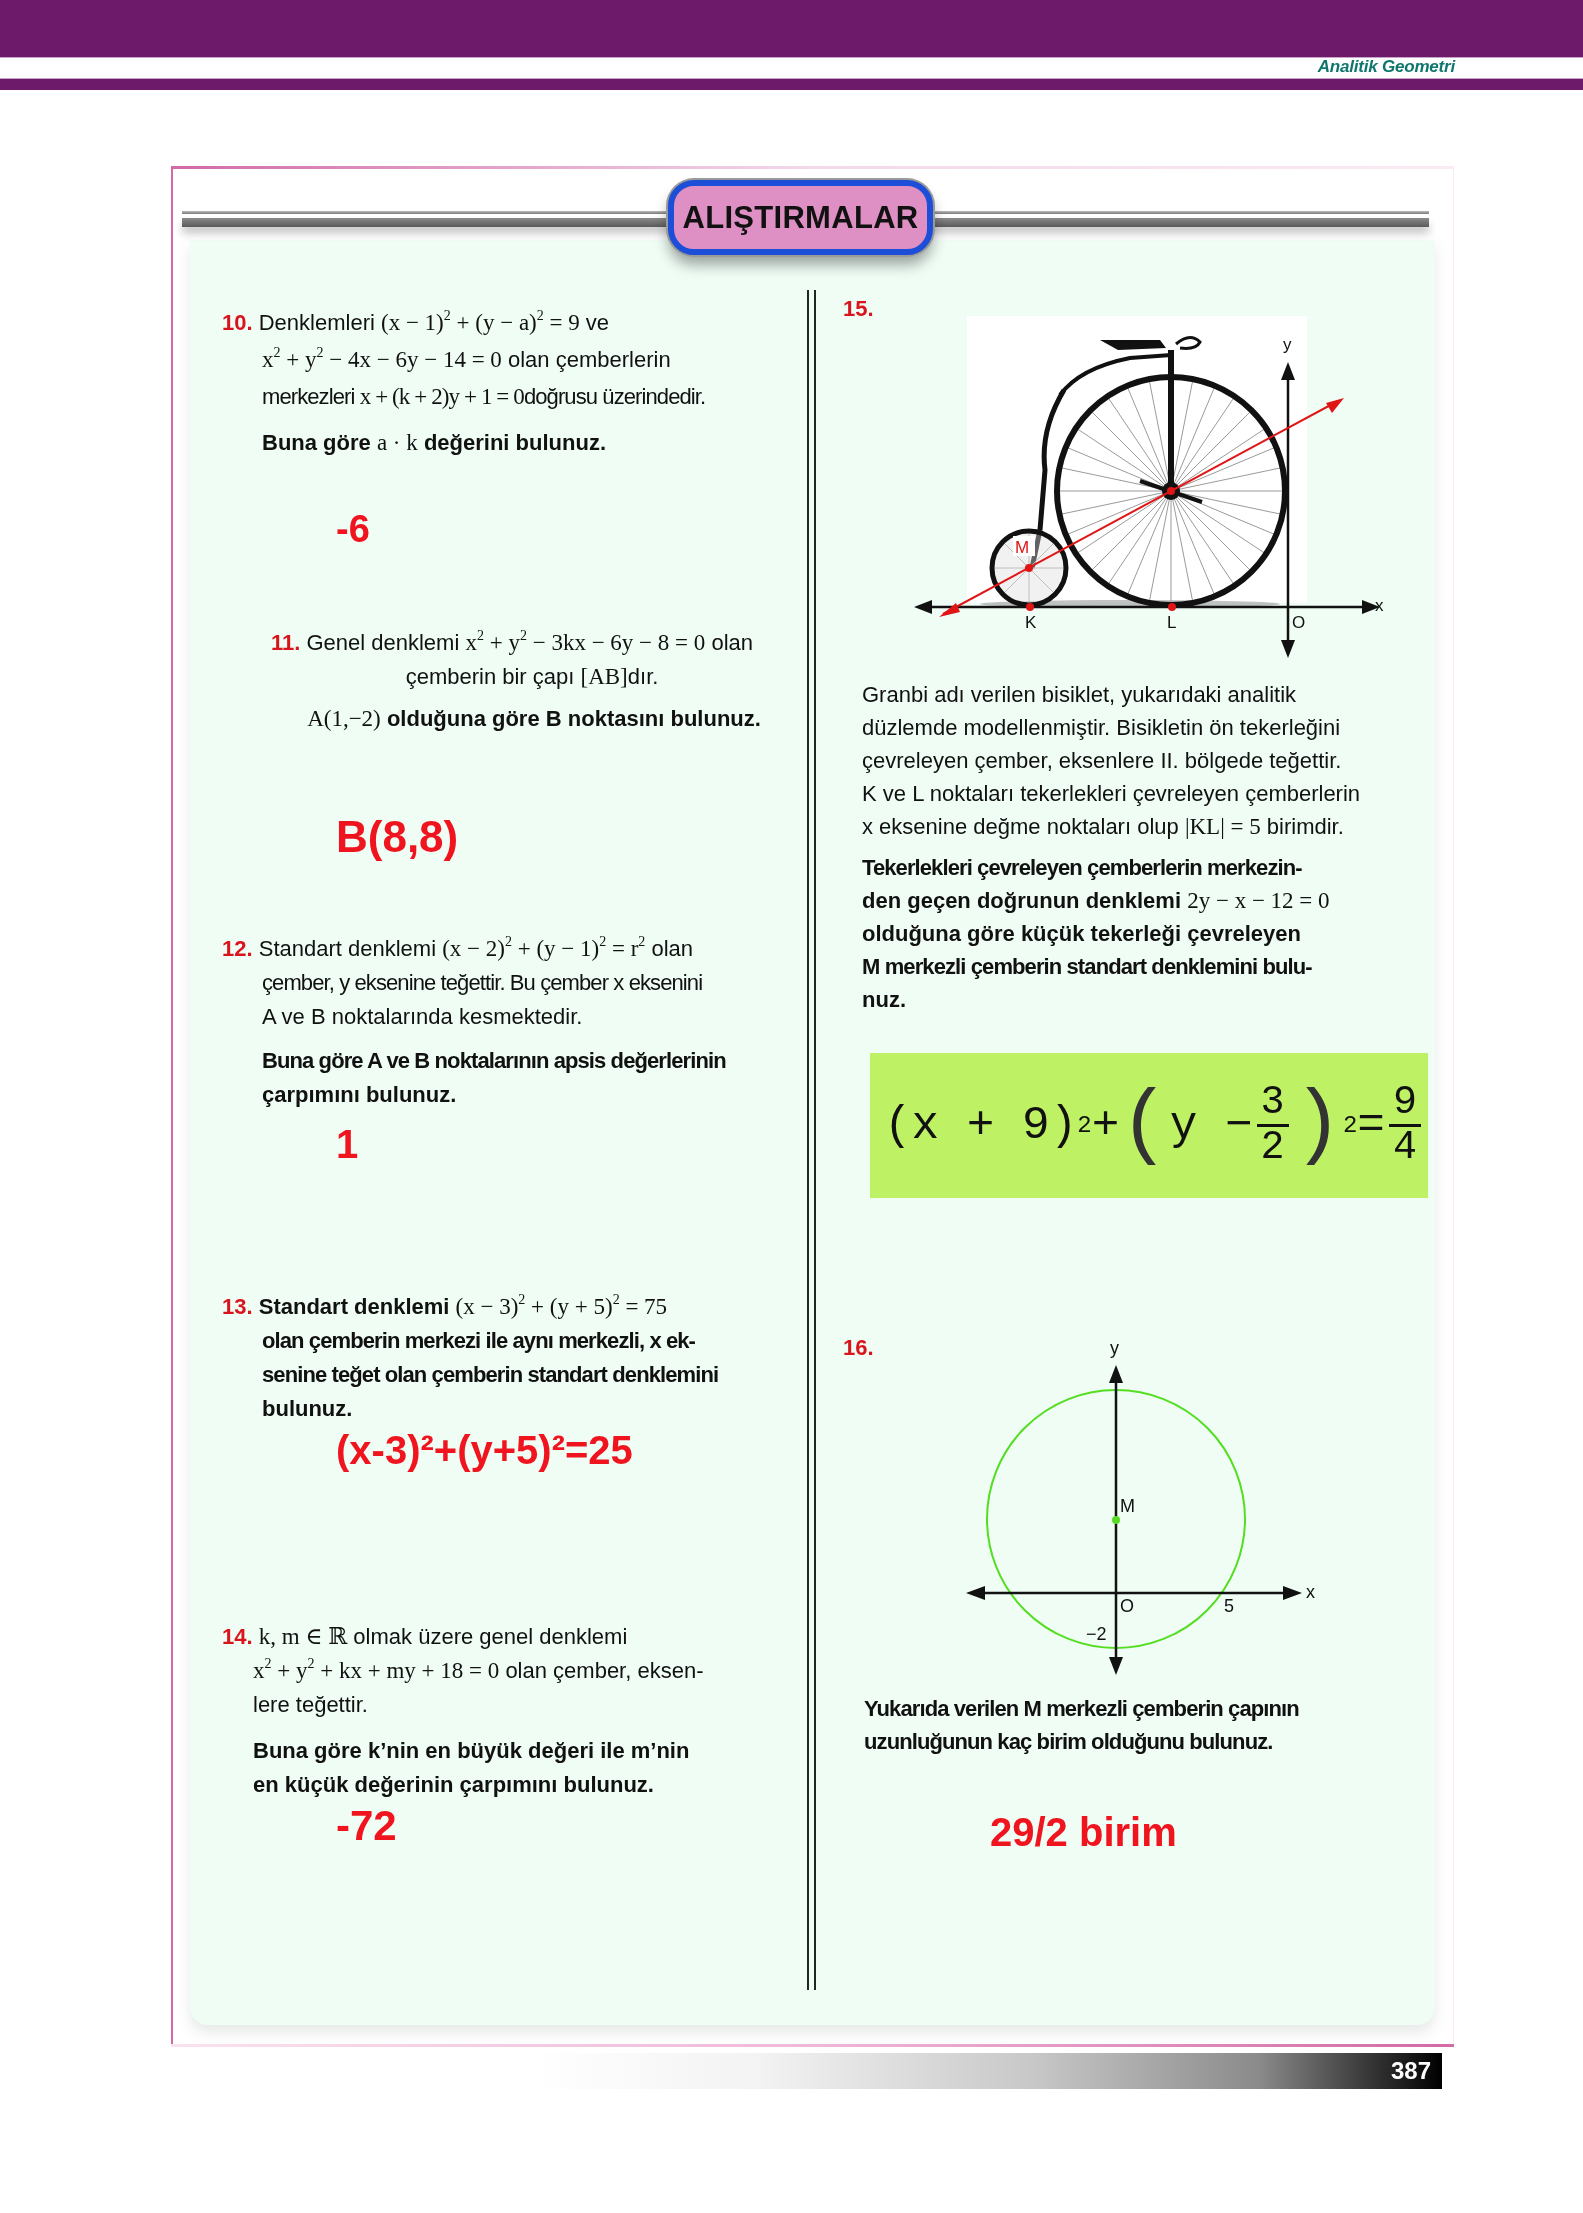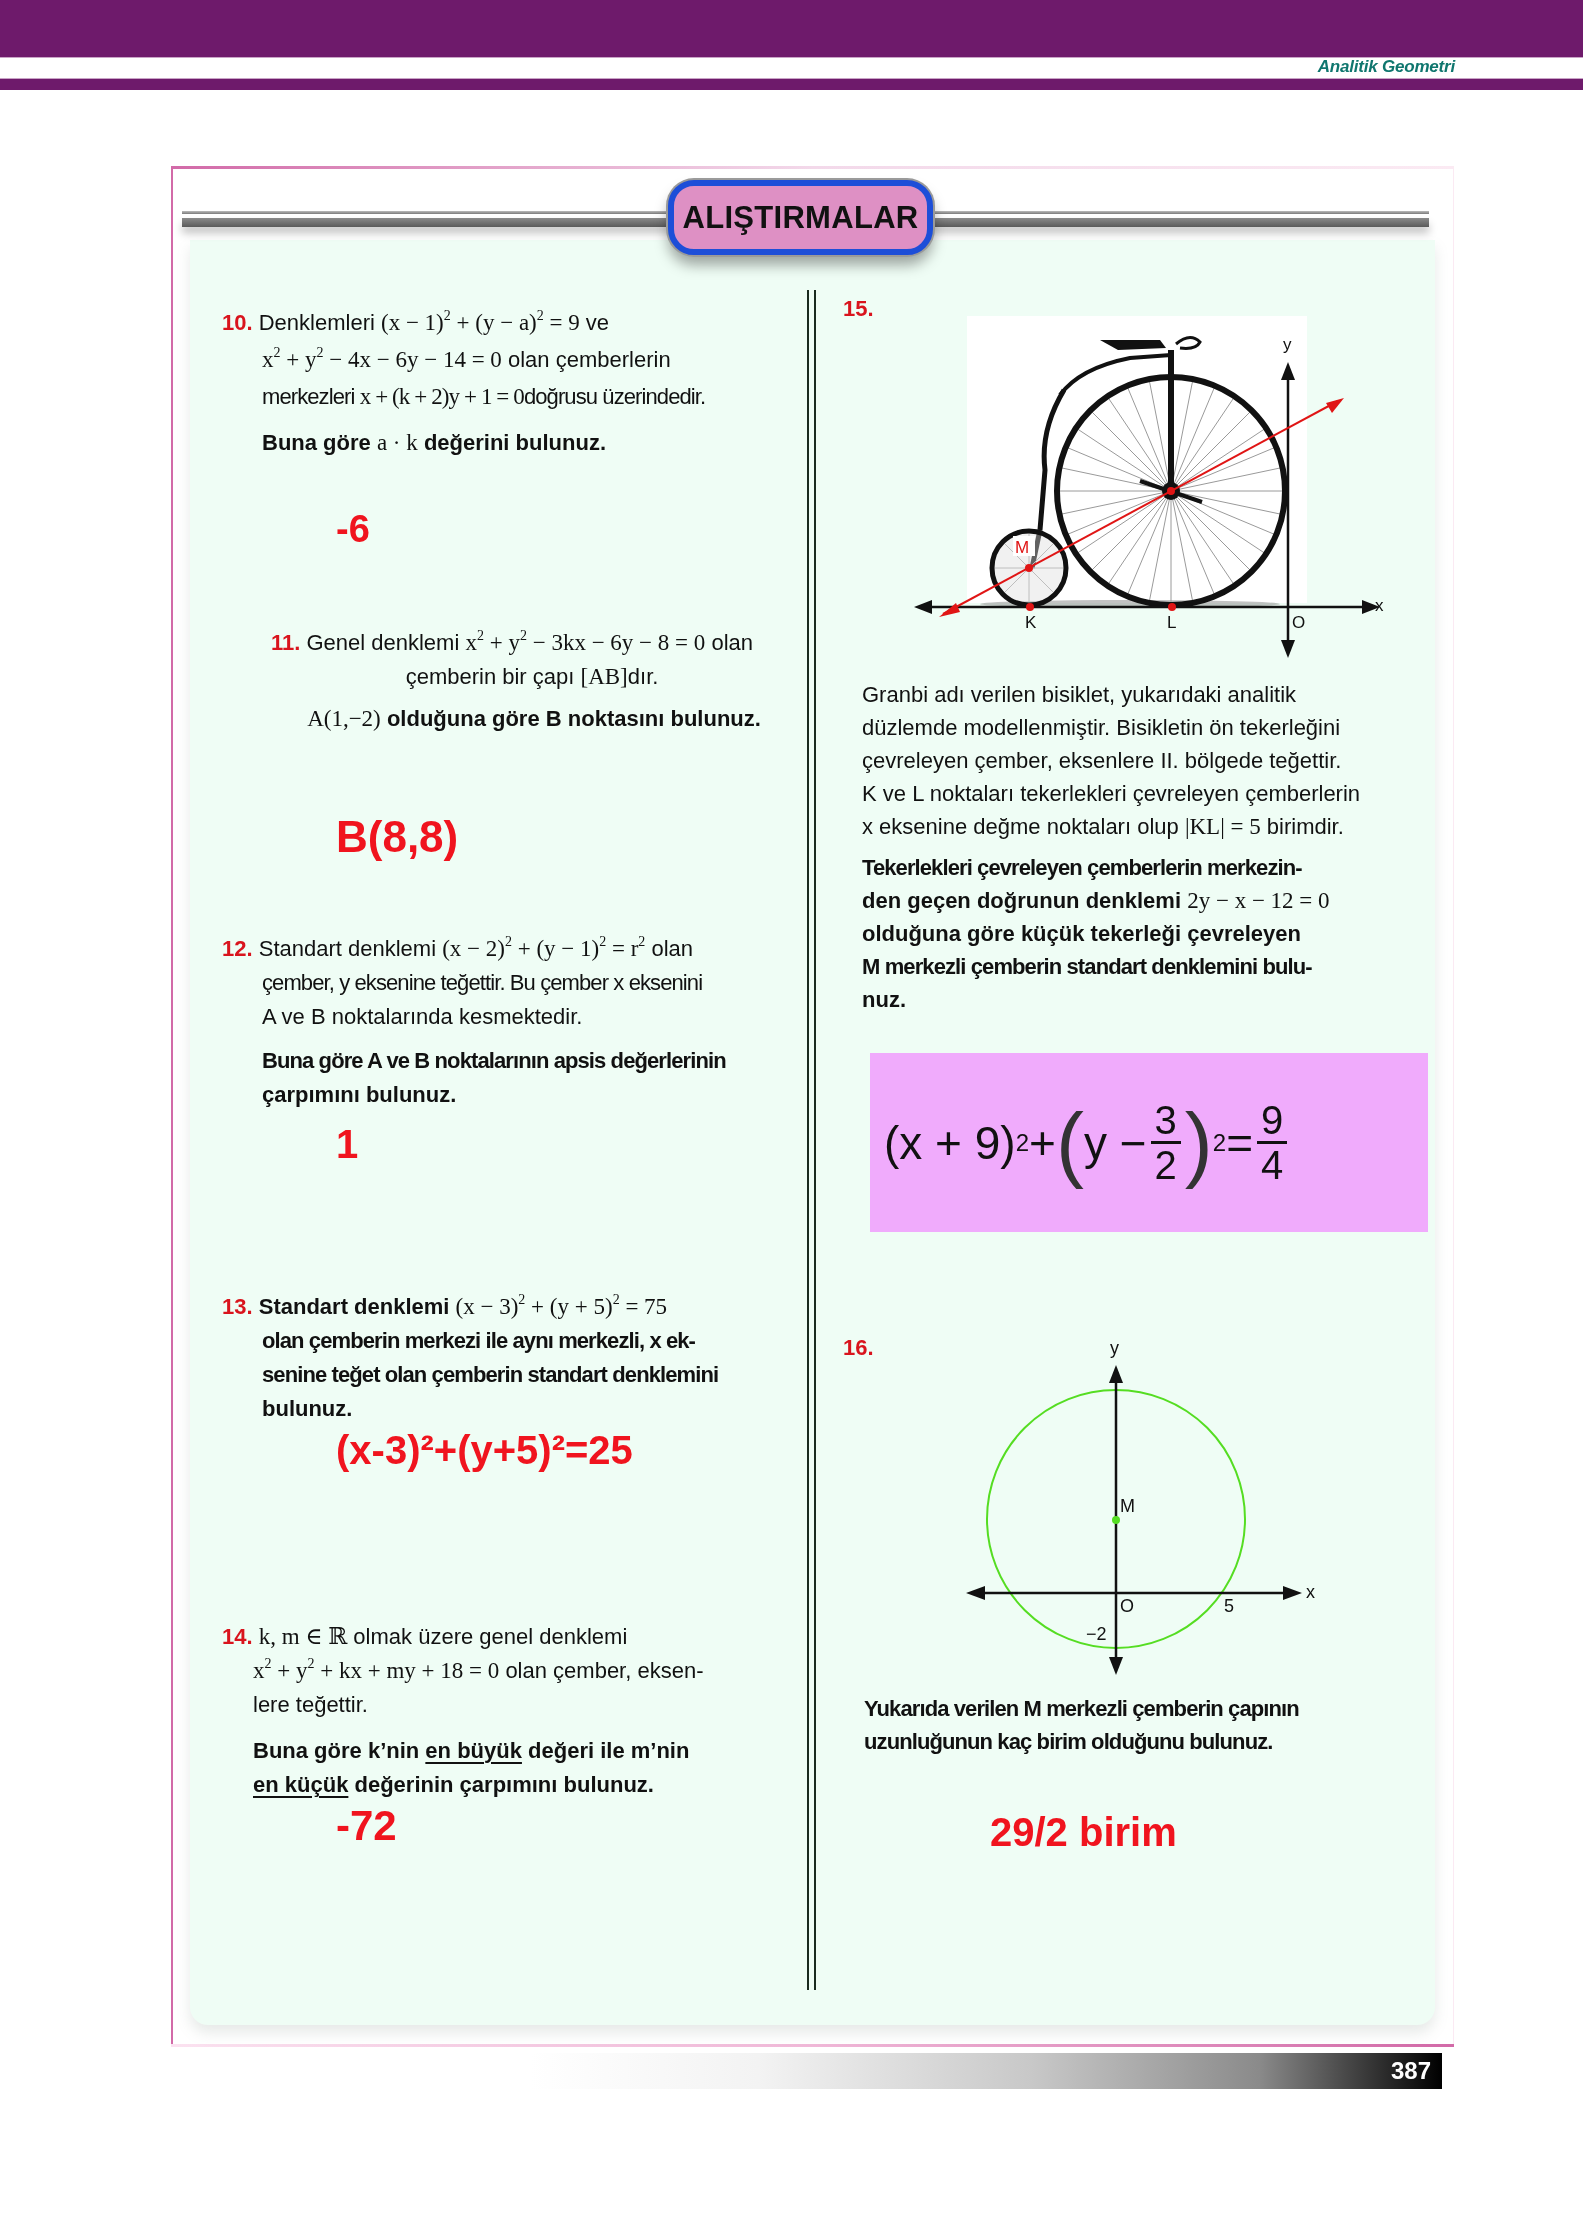--- a/index.html
+++ b/index.html
@@ -31,28 +31,28 @@
   .divider { position: absolute; top: 290px; height: 1700px; width: 2px; background: #1a2a1f; }
   .divider.l1 { left: 807px; } .divider.l2 { left: 814px; }
 
   .q { position: absolute; font-size: 22px; line-height: 34px; color: #111; font-family: "Liberation Sans", sans-serif; }
   .qn { color: #d9141d; font-weight: bold; }
   .b { font-weight: bold; }
   .math { font-family: "Liberation Serif", "DejaVu Serif", serif; font-size: 23px; }
   .ind { padding-left: 40px; }
   .line { white-space: nowrap; }
   sup { font-size: 14px; vertical-align: 10px; line-height: 0; }
-  .ul { text-decoration: underline; text-underline-offset: 4px; }
+  .ul { text-underline-offset: 4px; }
   .cond { letter-spacing: -0.9px; }
 
   .ans { position: absolute; color: #f0141e; font-weight: bold; font-family: "Liberation Sans", sans-serif; }
 
   .diagram { position: absolute; }
-  .eqbox { position: absolute; left: 870px; top: 1053px; width: 558px; height: 179px; background: #f0abfc;
-           display: flex; align-items: center; padding-left: 14px; font-family: Liberation Sans, sans-serif; font-size: 46px; color: #111; }
+  .eqbox { position: absolute; left: 870px; top: 1053px; width: 558px; height: 145px; background: #bef264;
+           display: flex; align-items: center; padding-left: 14px; font-family: Liberation Mono, monospace; font-size: 46px; color: #111; }
   .frac { display: inline-flex; flex-direction: column; align-items: center; vertical-align: middle; margin: 0 4px; font-size: 40px; line-height: 42px; }
   .frac .n { border-bottom: 3px solid #111; padding: 0 4px; }
   .bigp { font-size: 84px; font-weight: 200; line-height: 1; vertical-align: middle; color: #333; }
   .eqbox sup { font-size: 24px; vertical-align: 26px; }
 
   .footer-bar { position: absolute; left: 530px; top: 2053px; width: 912px; height: 36px;
                 background: linear-gradient(to right, #ffffff 0%, #f3f3f3 25%, #c8c8c8 55%, #8a8a8a 80%, #000 100%); }
   .pagenum { position: absolute; left: 1380px; top: 2053px; width: 62px; height: 36px; color: #fff; font-weight: bold;
              font-size: 24px; display: flex; align-items: center; justify-content: center; font-family: "Liberation Sans", sans-serif; }
 </style>

